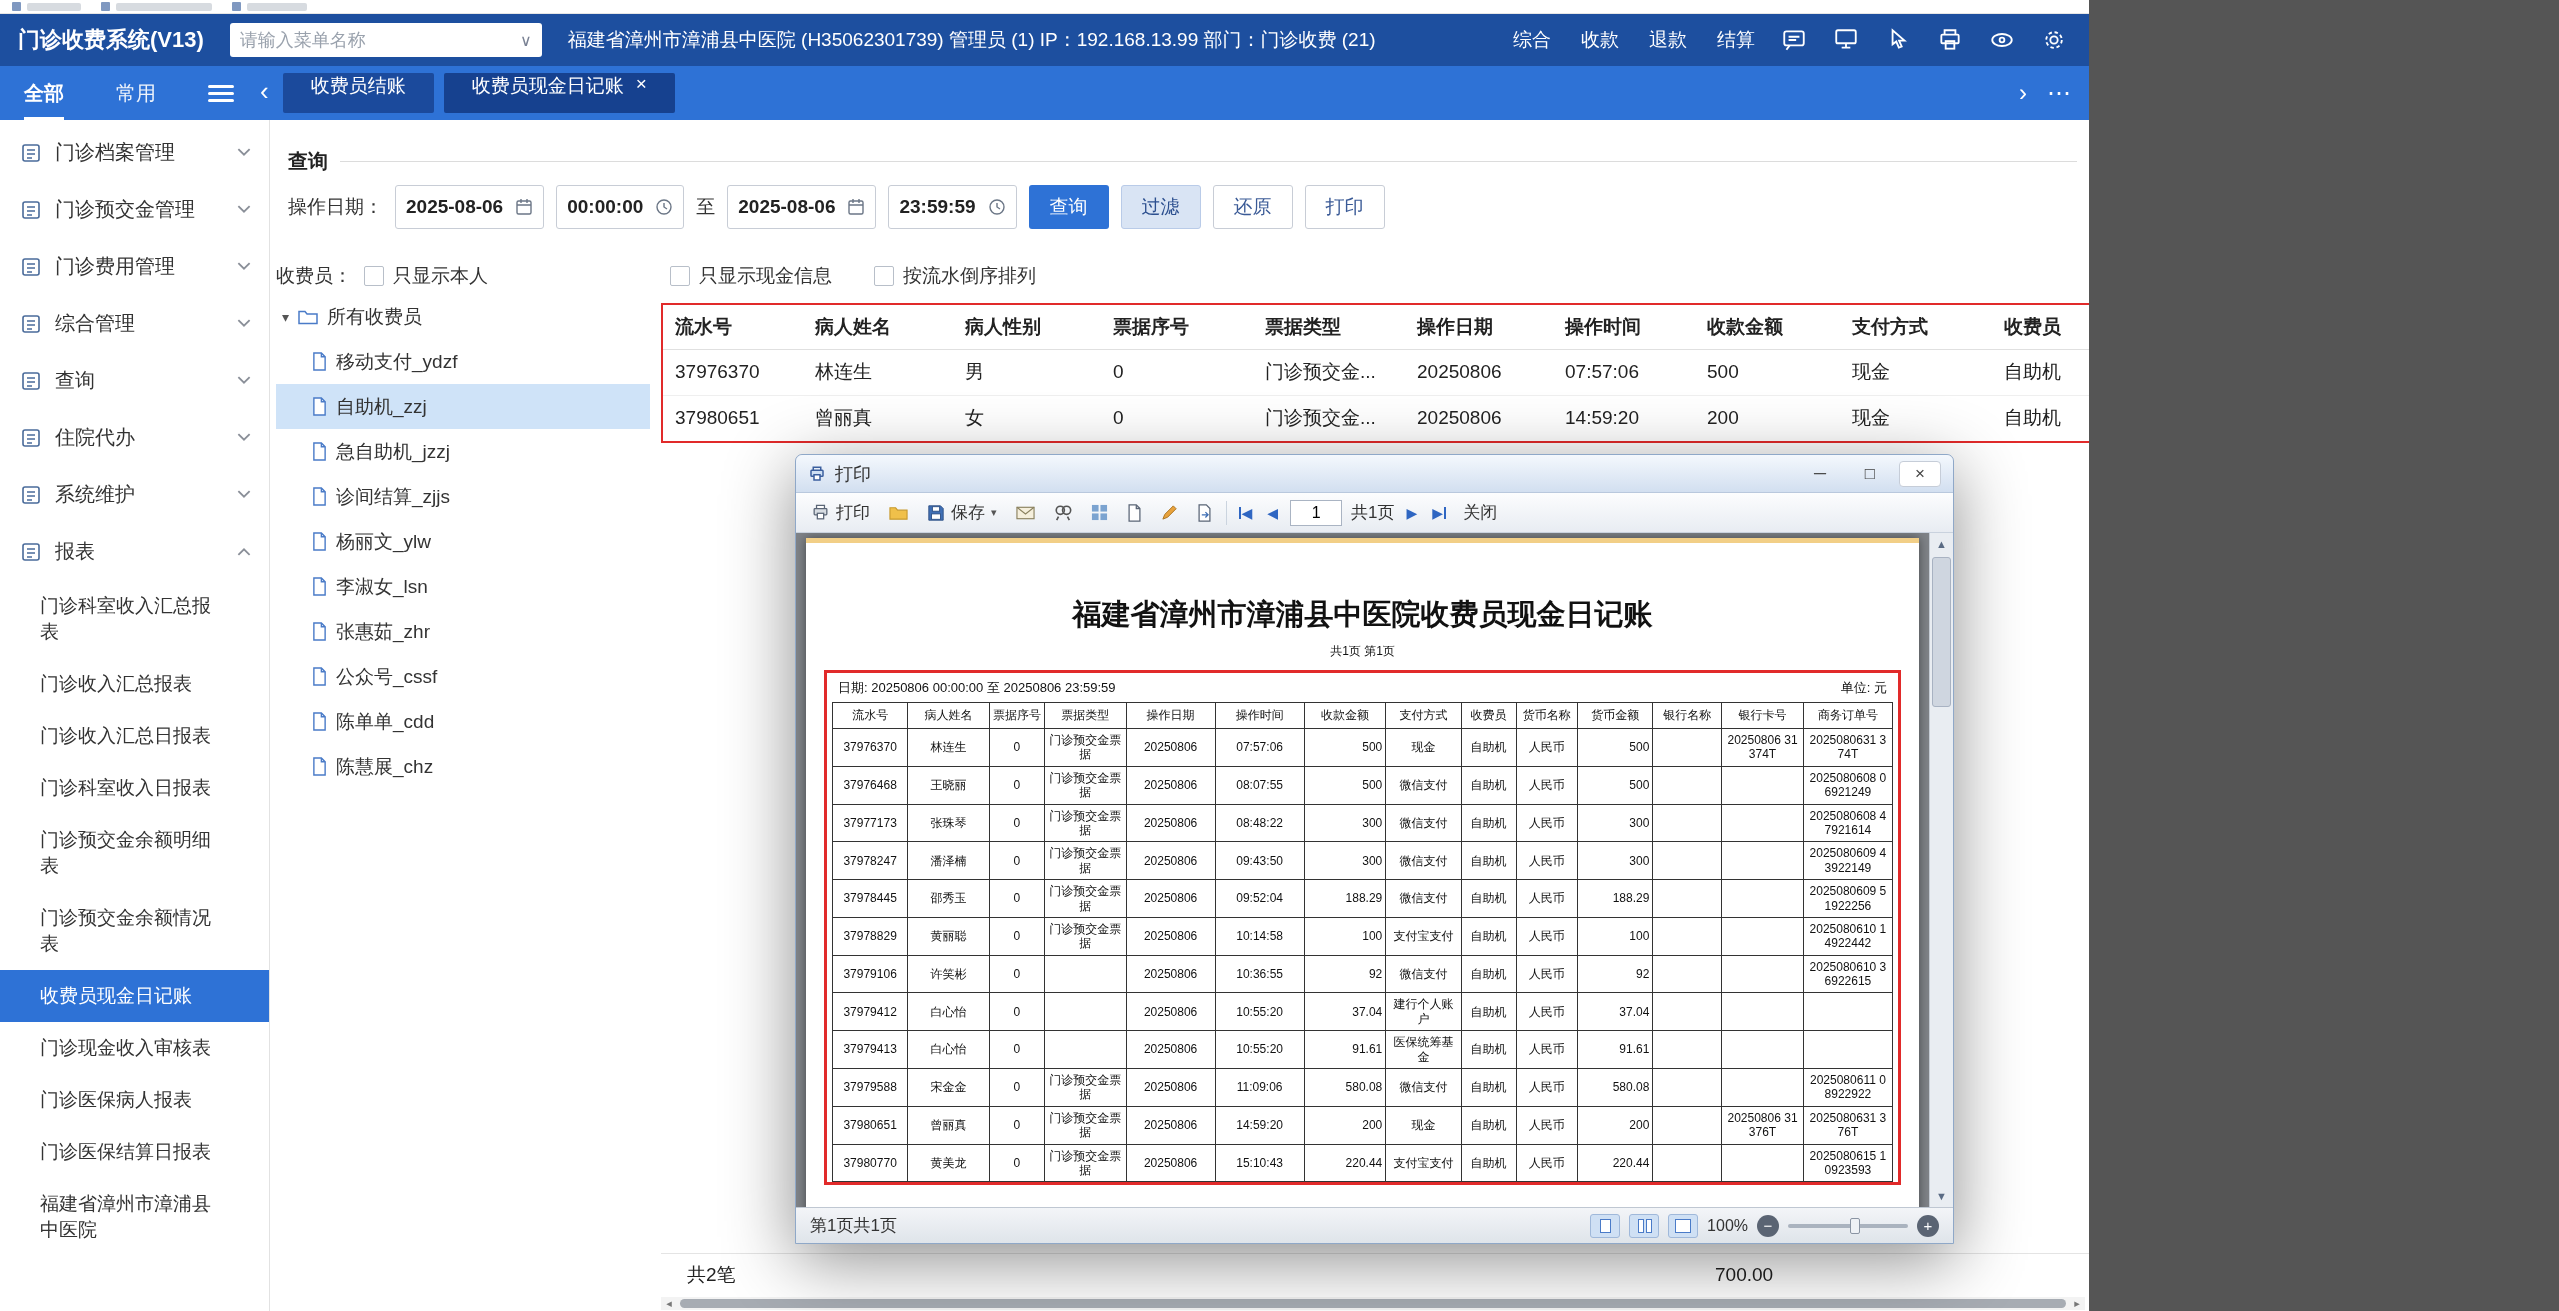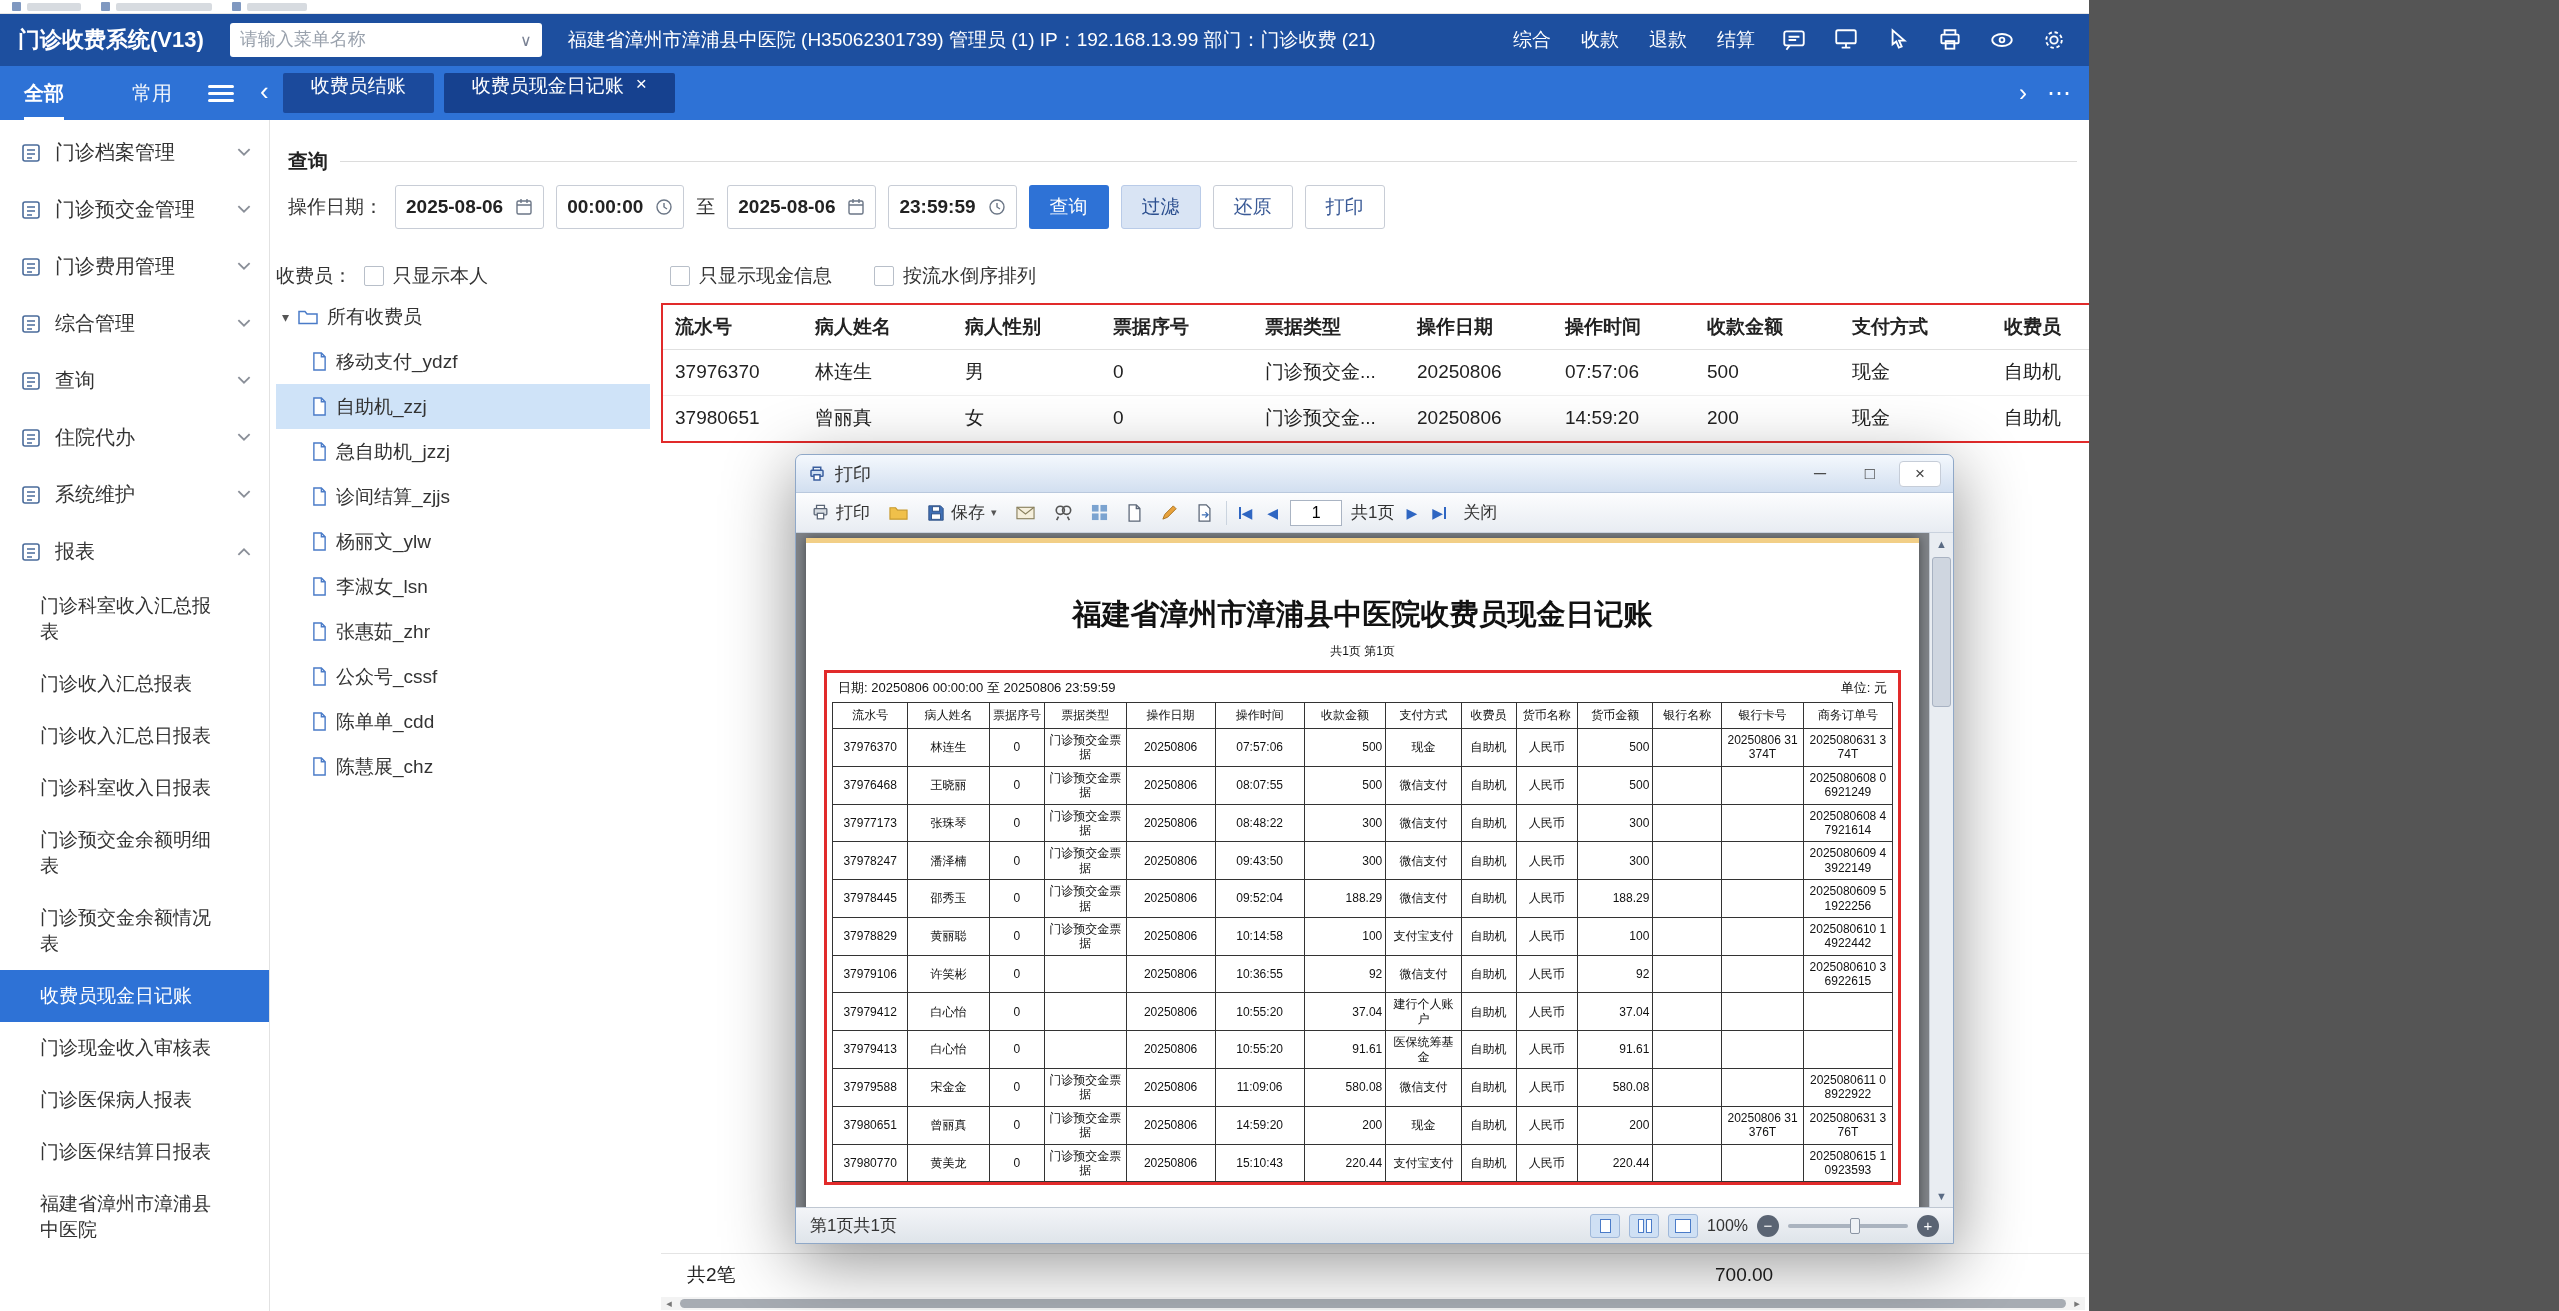--- a/index.html
+++ b/index.html
@@ -9,33 +9,33 @@
   
   .top-strip{position:absolute;top:0;left:0;right:0;height:14px;background:#fff;border-bottom:1px solid #e6e6e6;display:flex;align-items:flex-end;gap:20px;padding:0 0 2px 12px;overflow:hidden}
   .clip-group{display:flex;align-items:center;gap:6px}
   .clip-ic{width:9px;height:9px;background:#7f98c0;border-radius:1px}
   .clip-bar{height:8px;background:#d7dbe0;border-radius:2px}
 
   
   .app-header{position:absolute;top:14px;left:0;right:0;height:52px;background:#1d4f9f;display:flex;align-items:center;color:#fff;padding:0 18px;gap:26px}
   .app-title{font-size:22px;font-weight:bold;white-space:nowrap}
   .menu-search{width:312px;height:34px;background:#fff;border-radius:3px;display:flex;align-items:center;padding:0 10px;gap:6px}
-  .menu-search input{border:none;outline:none;flex:1;font-size:18px;color:#333;font-family:Liberation Mono, monospace;background:transparent}
+  .menu-search input{border:none;outline:none;flex:1;font-size:18px;color:#333;font-family:Liberation Sans, sans-serif;background:transparent}
   .menu-search input::placeholder{color:#9aa2ad}
   .ms-chev{color:#7a8294;font-size:16px}
   .org-info{font-size:19px;white-space:nowrap}
   .hd-spacer{flex:1}
   .quick-menu{display:flex;gap:30px;font-size:19px;white-space:nowrap}
   .quick-menu span{cursor:default}
   .header-icons{display:flex;gap:26px;align-items:center;padding-right:4px}
   .hicon svg{display:block}
 
   
   .tab-bar{position:absolute;top:66px;left:0;right:0;height:54px;background:#2e72d6;display:flex;align-items:center;color:#fff}
-  .side-tabs{width:208px;display:flex;gap:68px;padding-left:24px;font-size:20px;align-items:center;height:100%}
+  .side-tabs{width:208px;display:flex;gap:52px;padding-left:24px;font-size:20px;align-items:center;height:100%}
   .side-tab{height:100%;display:flex;align-items:center;opacity:.92}
   .side-tab.active{font-weight:bold;box-shadow:inset 0 -3px 0 #fff;opacity:1}
   .hamburger{width:26px;display:flex;flex-direction:column;gap:4px;margin-right:20px}
   .hamburger i{display:block;height:3px;background:#fff;border-radius:2px}
   .back-btn{font-size:26px;padding:0 14px 4px 6px}
   .open-tabs{display:flex;align-items:center;gap:10px}
   .otab{background:#1b4a9c;height:40px;display:flex;align-items:flex-start;padding:0 28px;font-size:19px;border-radius:2px;white-space:nowrap}
   .otab.active{background:#16418f}
   .otab .tab-close{display:none;margin-left:12px;font-size:19px}
   .otab.active .tab-close{display:inline}

